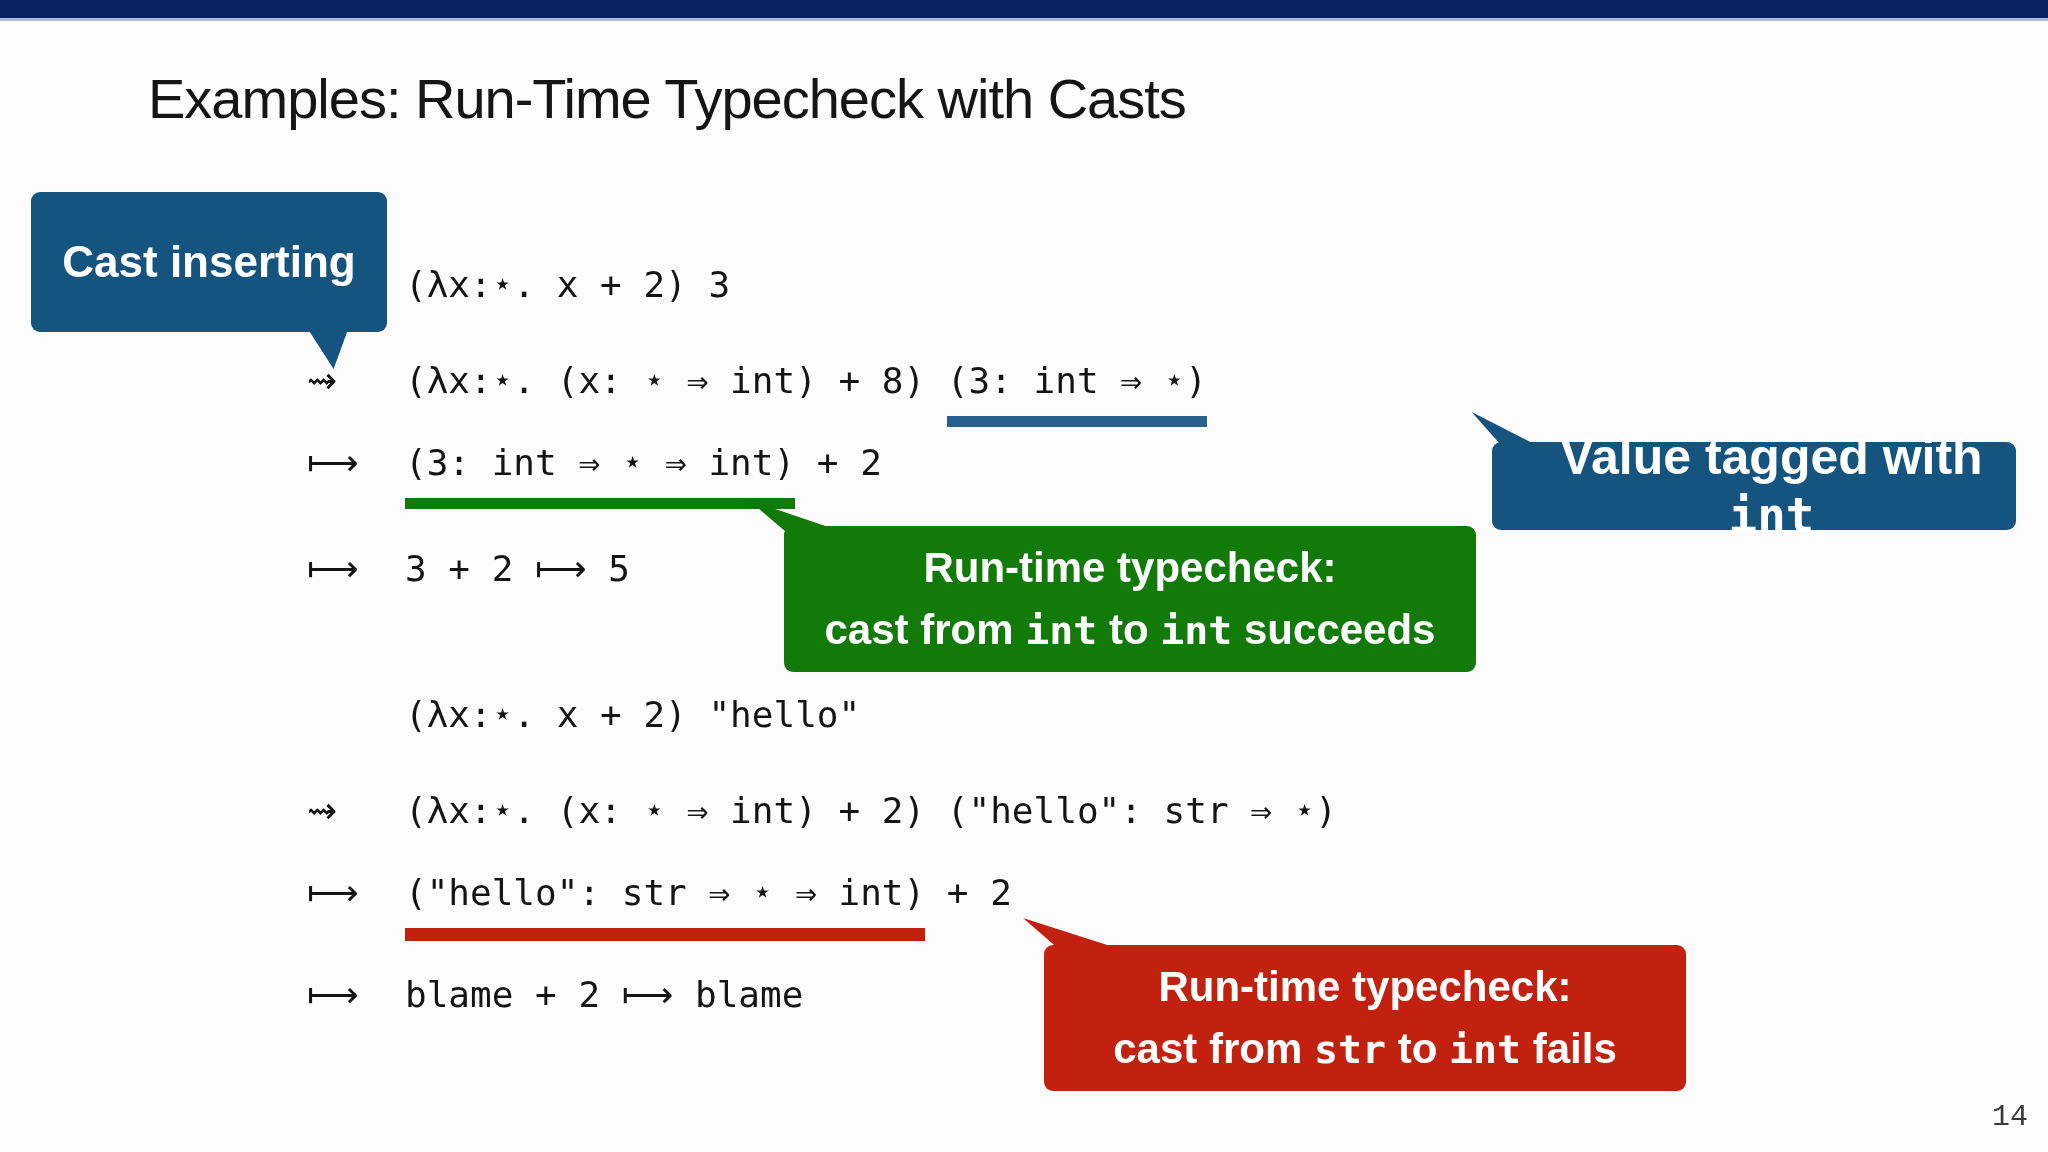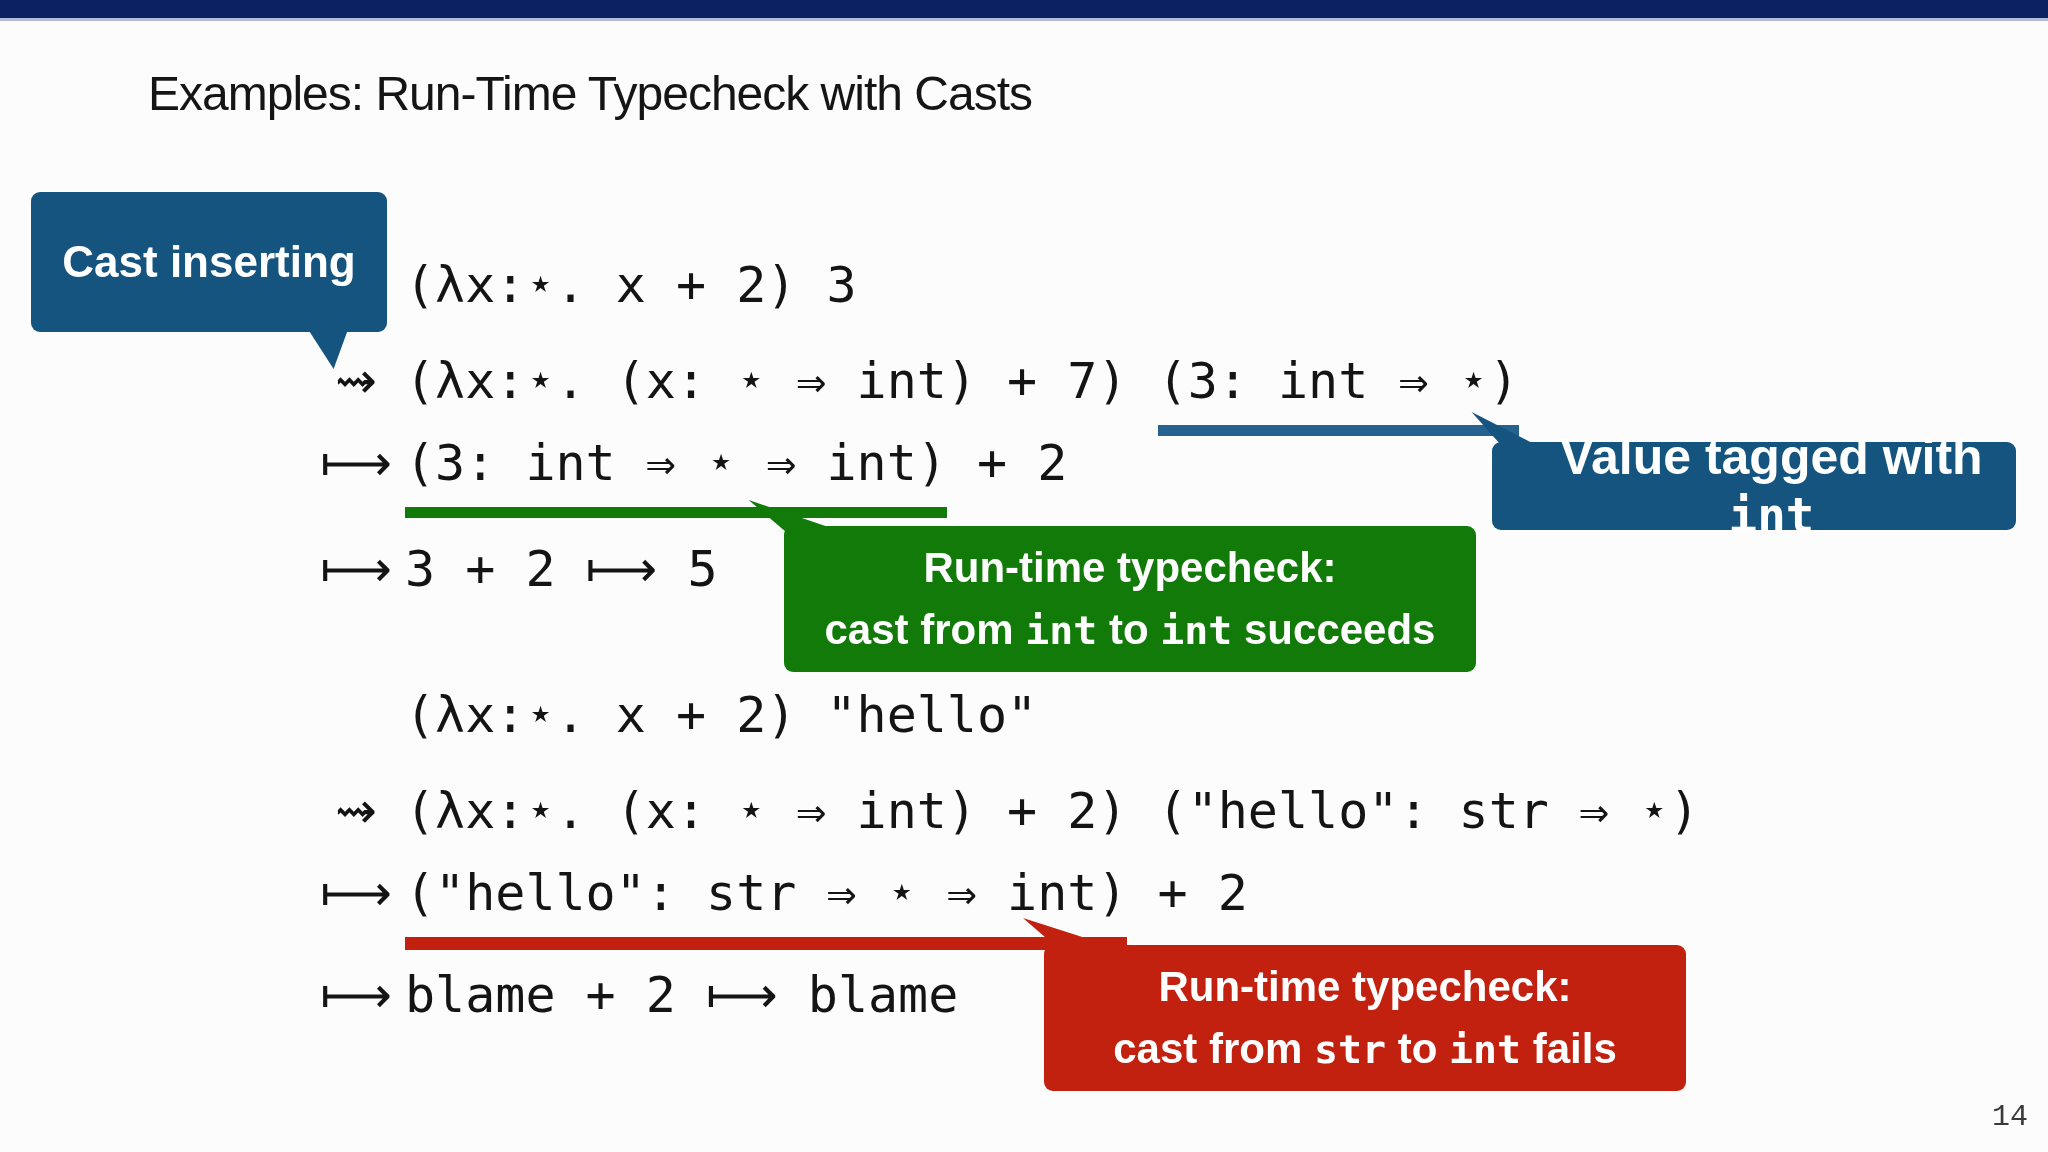--- a/index.html
+++ b/index.html
@@ -17,30 +17,29 @@
     background:#fcfcfc;
     font-family:"Liberation Sans","DejaVu Sans",sans-serif;
   }
   .topbar{
     position:absolute;left:0;top:0;width:2048px;height:21px;
     background:var(--top-bar);
     border-bottom:3px solid #b3bcd4;
   }
   .title{
     position:absolute;left:148px;top:66px;
-    font-size:48px;font-weight:500;color:#151515;letter-spacing:-1px;
+    font-size:56px;font-weight:500;color:#151515;letter-spacing:-1px;
     white-space:nowrap;
   }
   
   .code-line{
     position:absolute;left:307px;
     font-family:"DejaVu Sans Mono","DejaVu Sans",monospace;
-    font-size:50px;line-height:58px;color:var(--code-text);
+    font-size:36px;line-height:58px;color:var(--code-text);
     white-space:pre;
-    text-align:center;
   }
   .arrow-cell{
     display:inline-block;width:98px;
     font-family:"DejaVu Sans","DejaVu Sans Mono",monospace;
   }
   .ul{padding-bottom:15px;}
   .ul-blue{border-bottom:11px solid var(--blue-underline);}
   .ul-green{border-bottom:11px solid var(--green);}
   .ul-red{border-bottom:13px solid var(--red);}
   
@@ -78,21 +77,21 @@
 
 <h1 class="title">Examples: Run-Time Typecheck with Casts</h1>
 
 <div class="callout co-cast">
   <div>Cast inserting</div>
 </div>
 <div class="tail tail-cast"></div>
 
 <div class="code-line" style="top:256px"><span class="arrow-cell"></span><span>(λx:⋆. x + 2) 3</span></div>
 
-<div class="code-line" style="top:352px"><span class="arrow-cell">⇝</span><span>(λx:⋆. (x: ⋆ ⇒ int) + 7) </span><span class="ul ul-blue">(3: int ⇒ ⋆)</span></div>
+<div class="code-line" style="top:352px"><span class="arrow-cell">⇝</span><span>(λx:⋆. (x: ⋆ ⇒ int) + 8) </span><span class="ul ul-blue">(3: int ⇒ ⋆)</span></div>
 <div class="tail tail-value"></div>
 
 <div class="code-line" style="top:434px"><span class="arrow-cell">⟼</span><span class="ul ul-green">(3: int ⇒ ⋆ ⇒ int)</span><span> + 2</span></div>
 
 <div class="code-line" style="top:540px"><span class="arrow-cell">⟼</span><span>3 + 2 ⟼ 5</span></div>
 
 <div class="callout co-value">
   <div><span>Value tagged with </span><span class="m">int</span></div>
 </div>
 

